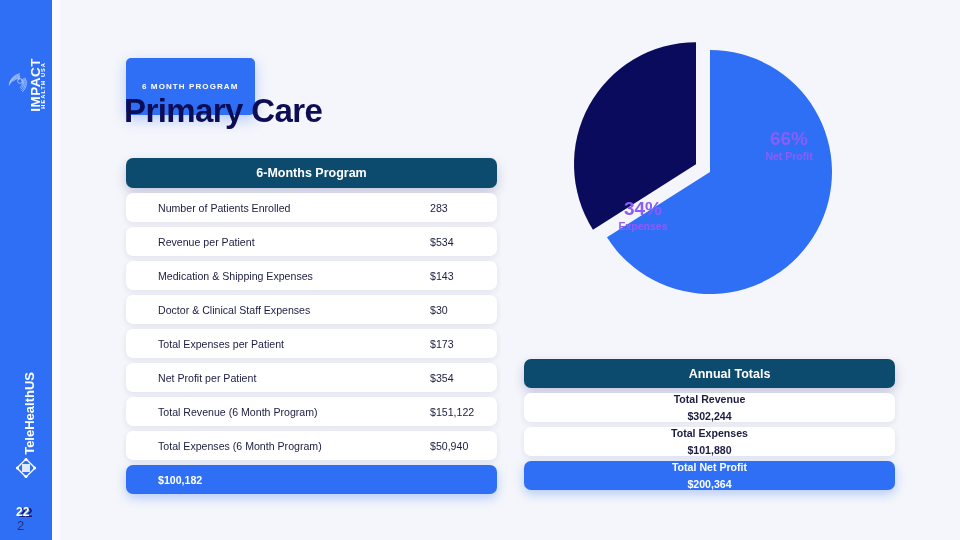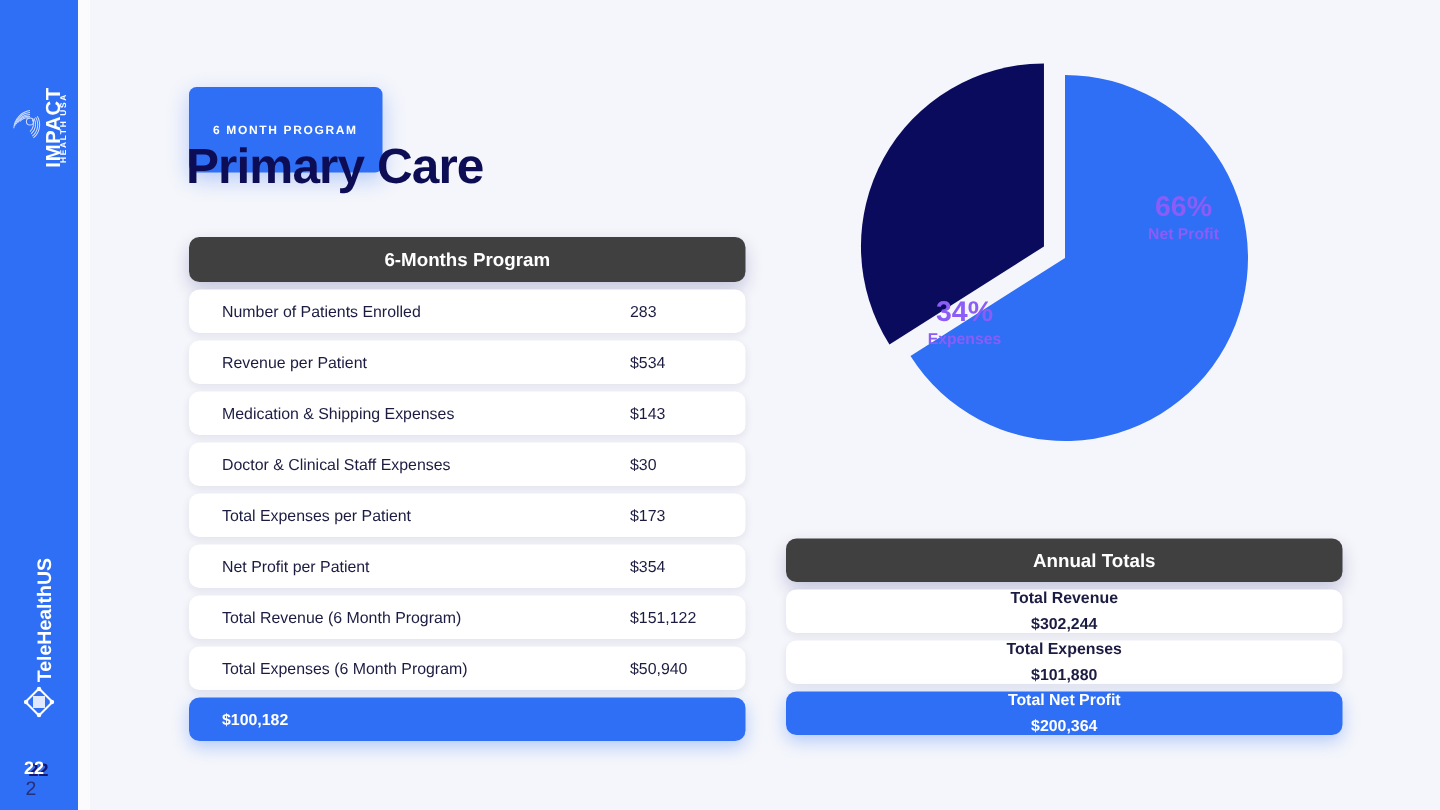--- a/index.html
+++ b/index.html
@@ -67,21 +67,21 @@
   }
   #slide-title {
     position:absolute; left:124px; top:92px;
     font-size:33px; font-weight:bold; color:#0d0d55;
     letter-spacing:-.6px;
   }
 
   
   .panel { position:absolute; }
   .tbl-header {
-    background:#404040; color:#ffffff;
+    background:#0c4a6e; color:#ffffff;
     font-size:12.5px; font-weight:bold;
     text-align:right;
     border-radius:7px;
     display:flex; align-items:center; justify-content:center;
     box-shadow:0 5px 12px rgba(7,7,102,.20);
   }
   .tbl-row {
     background:#ffffff;
     border-radius:7px;
     display:flex; align-items:center;
@@ -94,21 +94,21 @@
   }
   .tbl-row .value {
     font-size:10.6px; color:#1c1c42; font-weight:500;
   }
   .tbl-row.highlight .label,
   .tbl-row.highlight .value { color:#ffffff; font-weight:bold; }
 
   
   #main-table { left:126px; top:158px; width:371px; }
   #main-table .tbl-header { height:30px; }
-  #main-table .tbl-row { height:29px; margin-top:5px; padding-left:22px; }
+  #main-table .tbl-row { height:29px; margin-top:5px; padding-left:32px; }
   #main-table .tbl-row .label { flex:0 0 272px; }
 
   
   #annual-table { left:524px; top:359px; width:371px; }
   #annual-table .tbl-header { height:29px;padding-left:40px; }
   #annual-table .tbl-row { height:29px; margin-top:5px; padding:0 22px;flex-direction:column; }
   #annual-table .tbl-row .label { flex:1; font-weight:bold; }
   #annual-table .tbl-row .value { font-weight:bold; text-align:right; }
 
   

